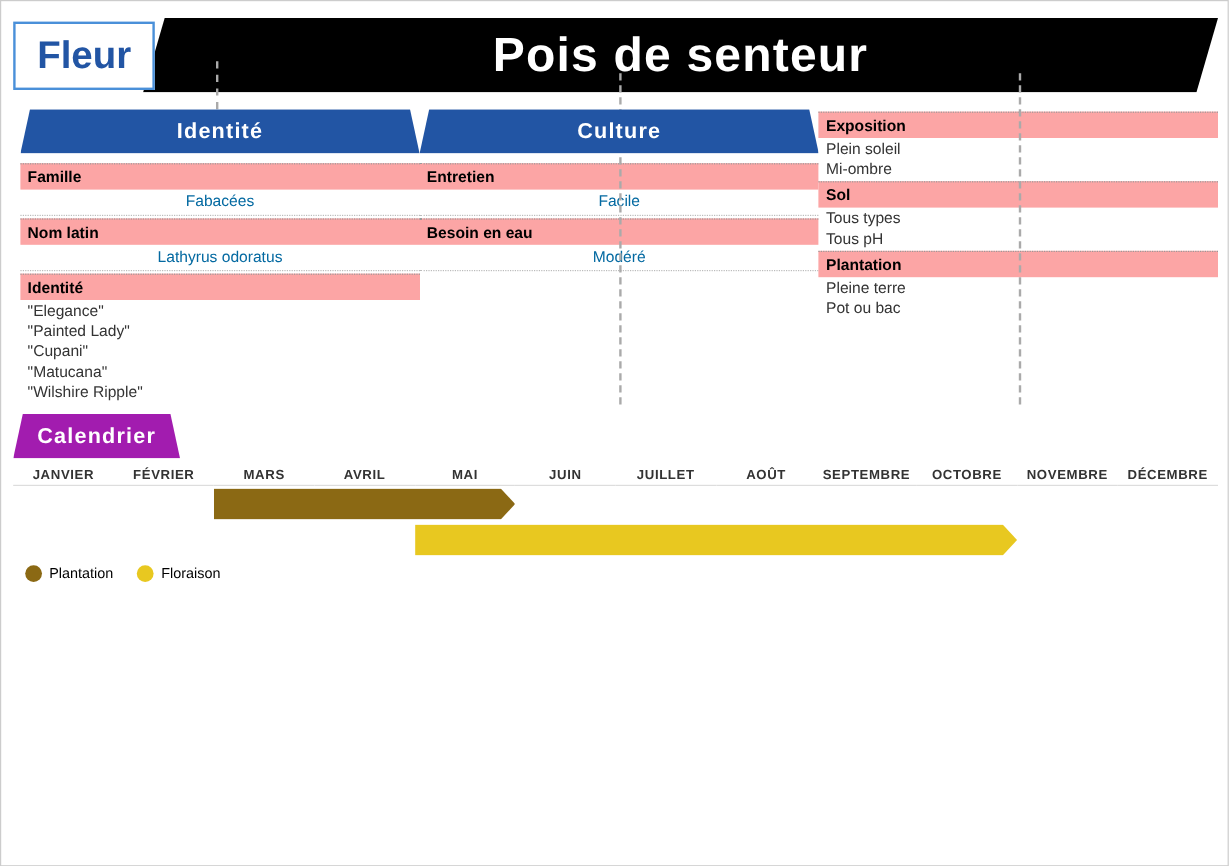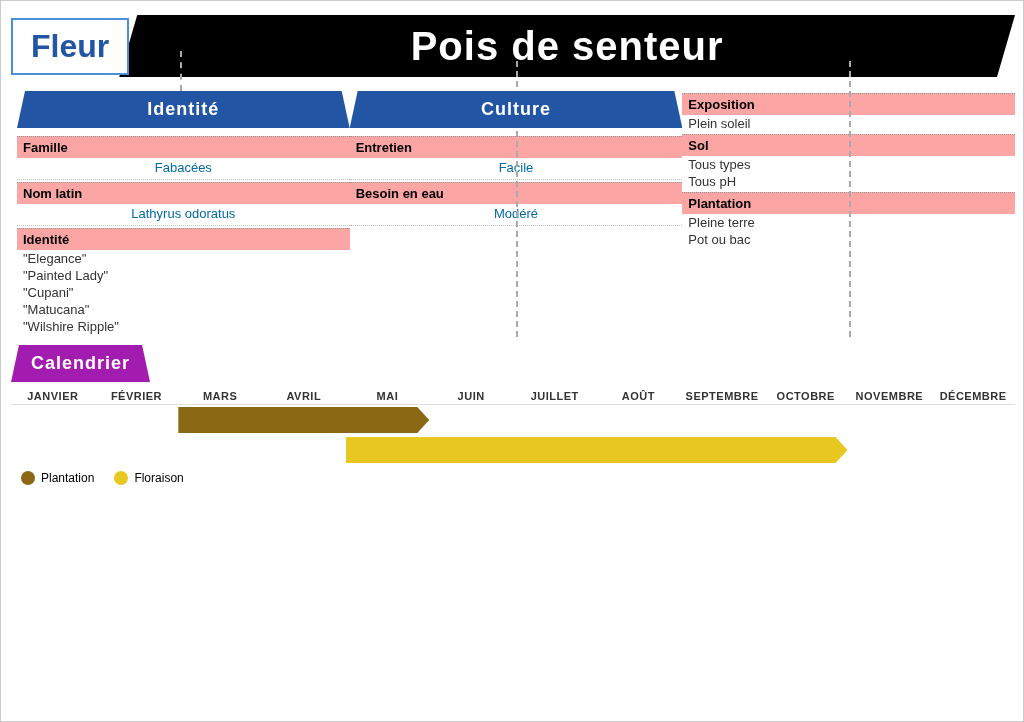--- a/index.html
+++ b/index.html
@@ -256,20 +256,21 @@
         <div class="info-label">Besoin en eau</div>
         <div class="info-value">Modéré</div>
       </div>
     </div>
 
     <div class="column col-right">
       <div class="dashed-col-line"></div>
       <div class="info-block">
         <div class="info-label">Exposition</div>
         <div class="info-value-multi">Plein soleil</div>
+        <div class="info-value-multi">Mi-ombre</div>
       </div>
       <div class="info-block">
         <div class="info-label">Sol</div>
         <div class="info-value-multi">Tous types</div>
         <div class="info-value-multi">Tous pH</div>
       </div>
       <div class="info-block">
         <div class="info-label">Plantation</div>
         <div class="info-value-multi">Pleine terre</div>
         <div class="info-value-multi">Pot ou bac</div>

